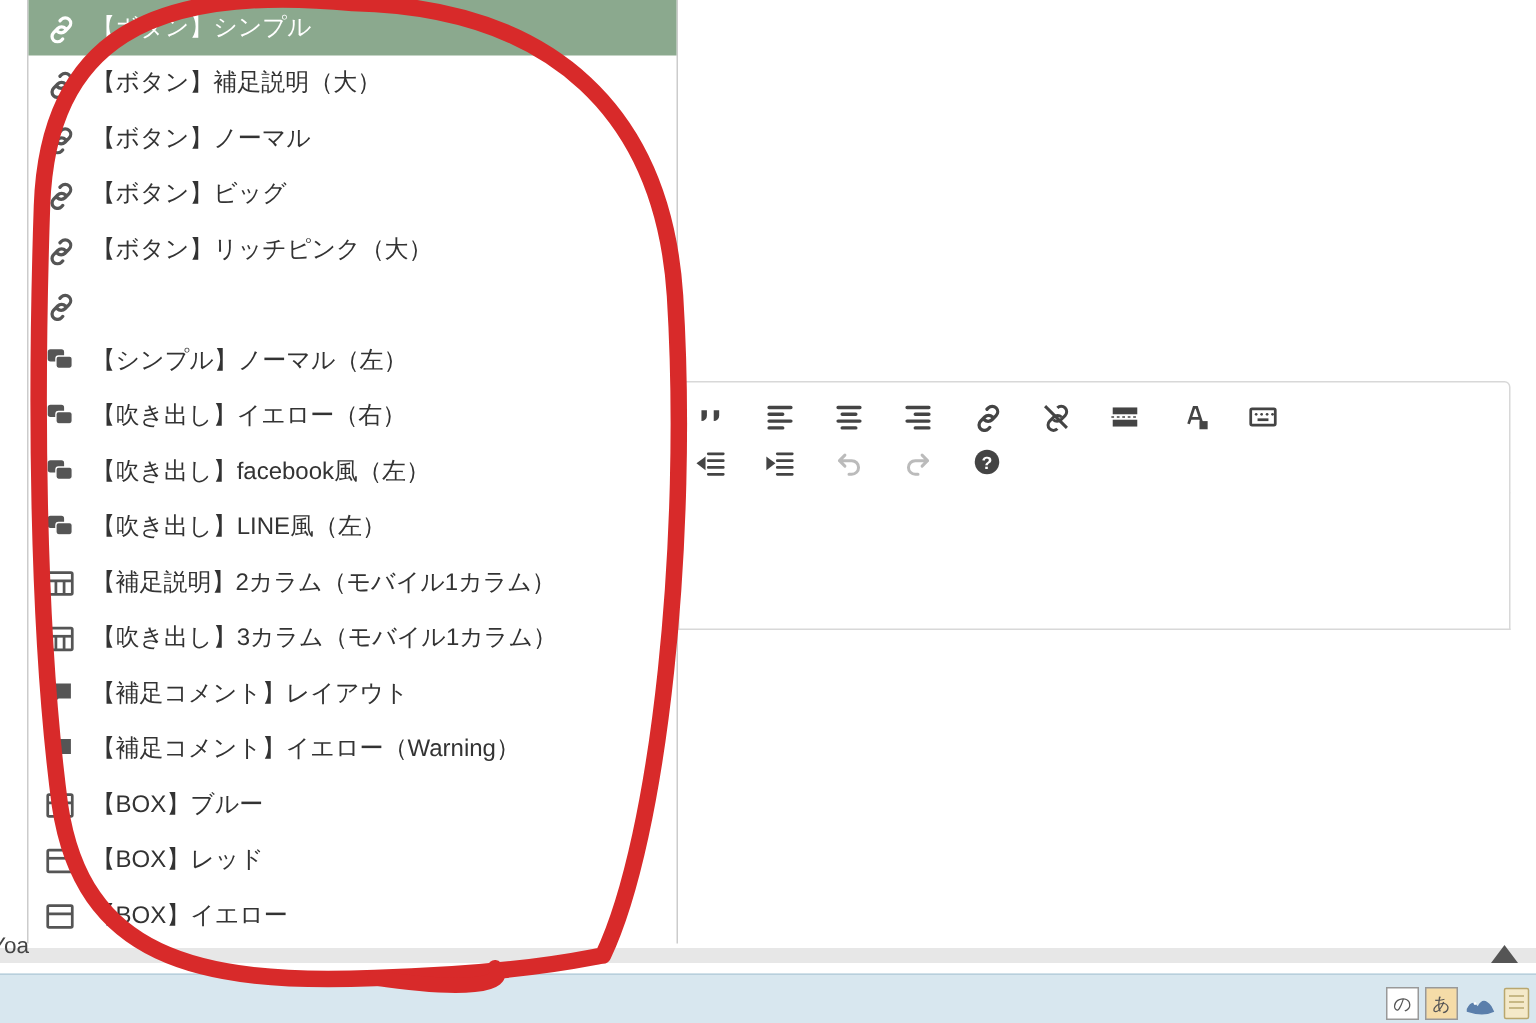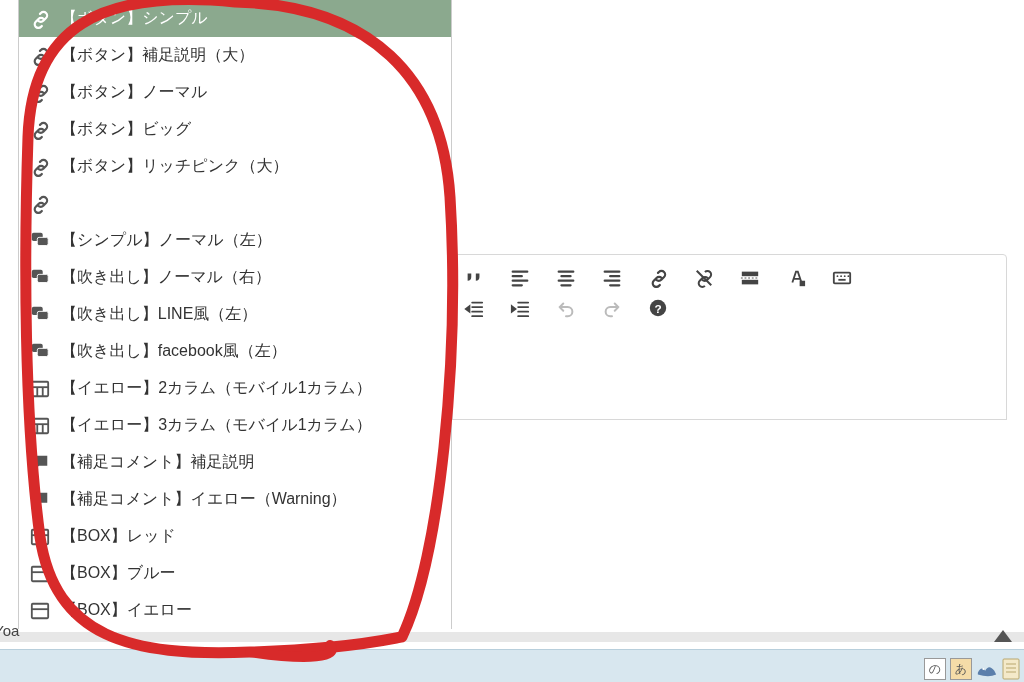--- a/index.html
+++ b/index.html
@@ -103,95 +103,95 @@
         </span>
         <span class="lbl">【シンプル】ノーマル（左）</span>
       </div>
       <div class="menu-item">
         <span class="ico">
           <svg viewBox="0 0 22 22">
             <rect x="2" y="2" width="12" height="9" rx="2" fill="currentColor"></rect>
             <rect x="8" y="7" width="12" height="9" rx="2" fill="currentColor" stroke="#fff" stroke-width="1"></rect>
           </svg>
         </span>
-        <span class="lbl">【吹き出し】ノーマル（右）</span>
+        <span class="lbl">【吹き出し】イエロー（右）</span>
       </div>
       <div class="menu-item">
         <span class="ico">
           <svg viewBox="0 0 22 22">
             <rect x="2" y="2" width="12" height="9" rx="2" fill="currentColor"></rect>
             <rect x="8" y="7" width="12" height="9" rx="2" fill="currentColor" stroke="#fff" stroke-width="1"></rect>
           </svg>
         </span>
-        <span class="lbl">【吹き出し】LINE風（左）</span>
+        <span class="lbl">【吹き出し】facebook風（左）</span>
       </div>
       <div class="menu-item">
         <span class="ico">
           <svg viewBox="0 0 22 22">
             <rect x="2" y="2" width="12" height="9" rx="2" fill="currentColor"></rect>
             <rect x="8" y="7" width="12" height="9" rx="2" fill="currentColor" stroke="#fff" stroke-width="1"></rect>
           </svg>
         </span>
-        <span class="lbl">【吹き出し】facebook風（左）</span>
+        <span class="lbl">【吹き出し】LINE風（左）</span>
       </div>
       <div class="menu-item">
         <span class="ico">
           <svg viewBox="0 0 22 22">
             <rect x="2" y="3" width="18" height="16" rx="1" fill="none" stroke="currentColor" stroke-width="2"></rect>
             <line x1="2" y1="9" x2="20" y2="9" stroke="currentColor" stroke-width="2"></line>
             <line x1="8" y1="9" x2="8" y2="19" stroke="currentColor" stroke-width="2"></line>
             <line x1="14" y1="9" x2="14" y2="19" stroke="currentColor" stroke-width="2"></line>
           </svg>
         </span>
-        <span class="lbl">【イエロー】2カラム（モバイル1カラム）</span>
+        <span class="lbl">【補足説明】2カラム（モバイル1カラム）</span>
       </div>
       <div class="menu-item">
         <span class="ico">
           <svg viewBox="0 0 22 22">
             <rect x="2" y="3" width="18" height="16" rx="1" fill="none" stroke="currentColor" stroke-width="2"></rect>
             <line x1="2" y1="9" x2="20" y2="9" stroke="currentColor" stroke-width="2"></line>
             <line x1="8" y1="9" x2="8" y2="19" stroke="currentColor" stroke-width="2"></line>
             <line x1="14" y1="9" x2="14" y2="19" stroke="currentColor" stroke-width="2"></line>
           </svg>
         </span>
-        <span class="lbl">【イエロー】3カラム（モバイル1カラム）</span>
+        <span class="lbl">【吹き出し】3カラム（モバイル1カラム）</span>
       </div>
       <div class="menu-item">
         <span class="ico">
           <svg viewBox="0 0 22 22">
             <path d="M3 3h16v11H10l-5 4v-4H3z" fill="currentColor"></path>
           </svg>
         </span>
-        <span class="lbl">【補足コメント】補足説明</span>
+        <span class="lbl">【補足コメント】レイアウト</span>
       </div>
       <div class="menu-item">
         <span class="ico">
           <svg viewBox="0 0 22 22">
             <path d="M3 3h16v11H10l-5 4v-4H3z" fill="currentColor"></path>
           </svg>
         </span>
         <span class="lbl">【補足コメント】イエロー（Warning）</span>
       </div>
       <div class="menu-item">
         <span class="ico">
           <svg viewBox="0 0 22 22">
             <rect x="2" y="3" width="18" height="16" rx="1" fill="none" stroke="currentColor" stroke-width="2"></rect>
             <line x1="2" y1="9" x2="20" y2="9" stroke="currentColor" stroke-width="2"></line>
           </svg>
         </span>
+        <span class="lbl">【BOX】ブルー</span>
+      </div>
+      <div class="menu-item">
+        <span class="ico">
+          <svg viewBox="0 0 22 22">
+            <rect x="2" y="3" width="18" height="16" rx="1" fill="none" stroke="currentColor" stroke-width="2"></rect>
+            <line x1="2" y1="9" x2="20" y2="9" stroke="currentColor" stroke-width="2"></line>
+          </svg>
+        </span>
         <span class="lbl">【BOX】レッド</span>
-      </div>
-      <div class="menu-item">
-        <span class="ico">
-          <svg viewBox="0 0 22 22">
-            <rect x="2" y="3" width="18" height="16" rx="1" fill="none" stroke="currentColor" stroke-width="2"></rect>
-            <line x1="2" y1="9" x2="20" y2="9" stroke="currentColor" stroke-width="2"></line>
-          </svg>
-        </span>
-        <span class="lbl">【BOX】ブルー</span>
       </div>
       <div class="menu-item">
         <span class="ico">
           <svg viewBox="0 0 22 22">
             <rect x="2" y="3" width="18" height="16" rx="1" fill="none" stroke="currentColor" stroke-width="2"></rect>
             <line x1="2" y1="9" x2="20" y2="9" stroke="currentColor" stroke-width="2"></line>
           </svg>
         </span>
         <span class="lbl">【BOX】イエロー</span>
       </div>

